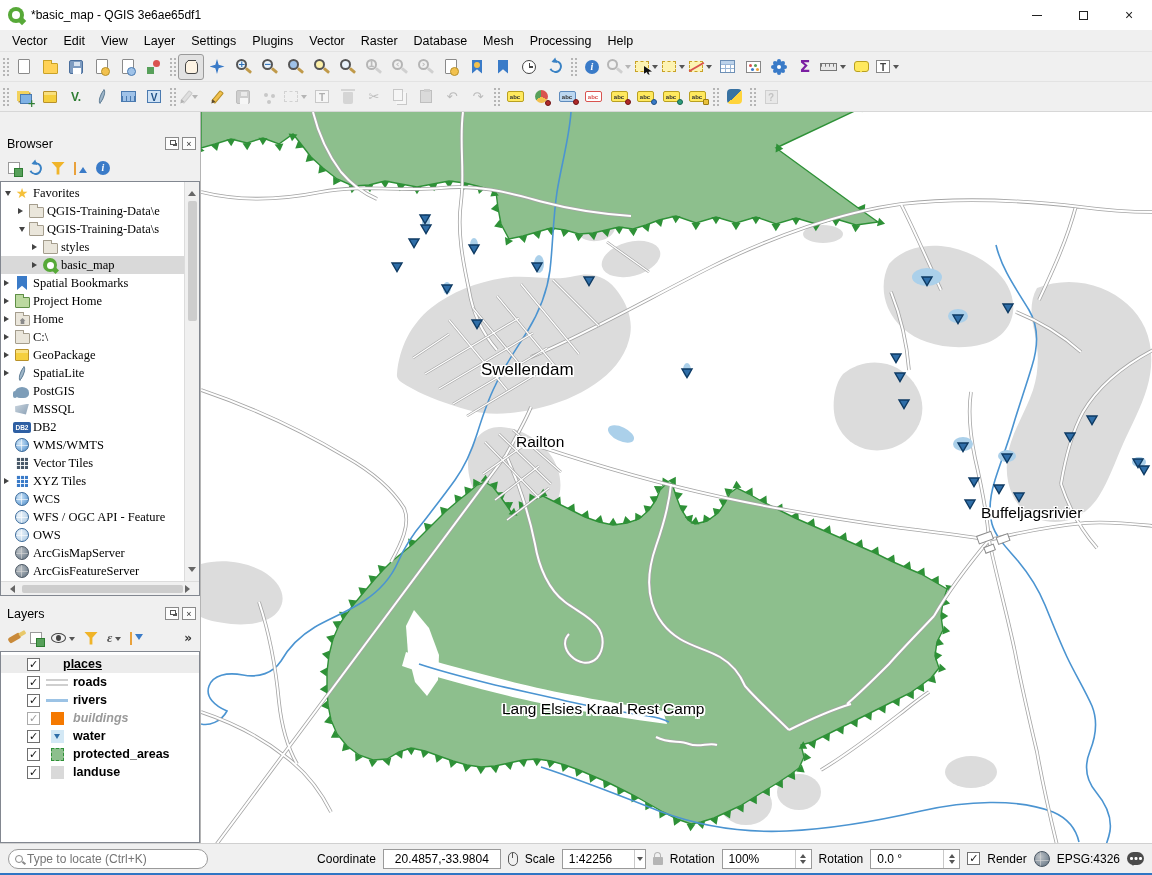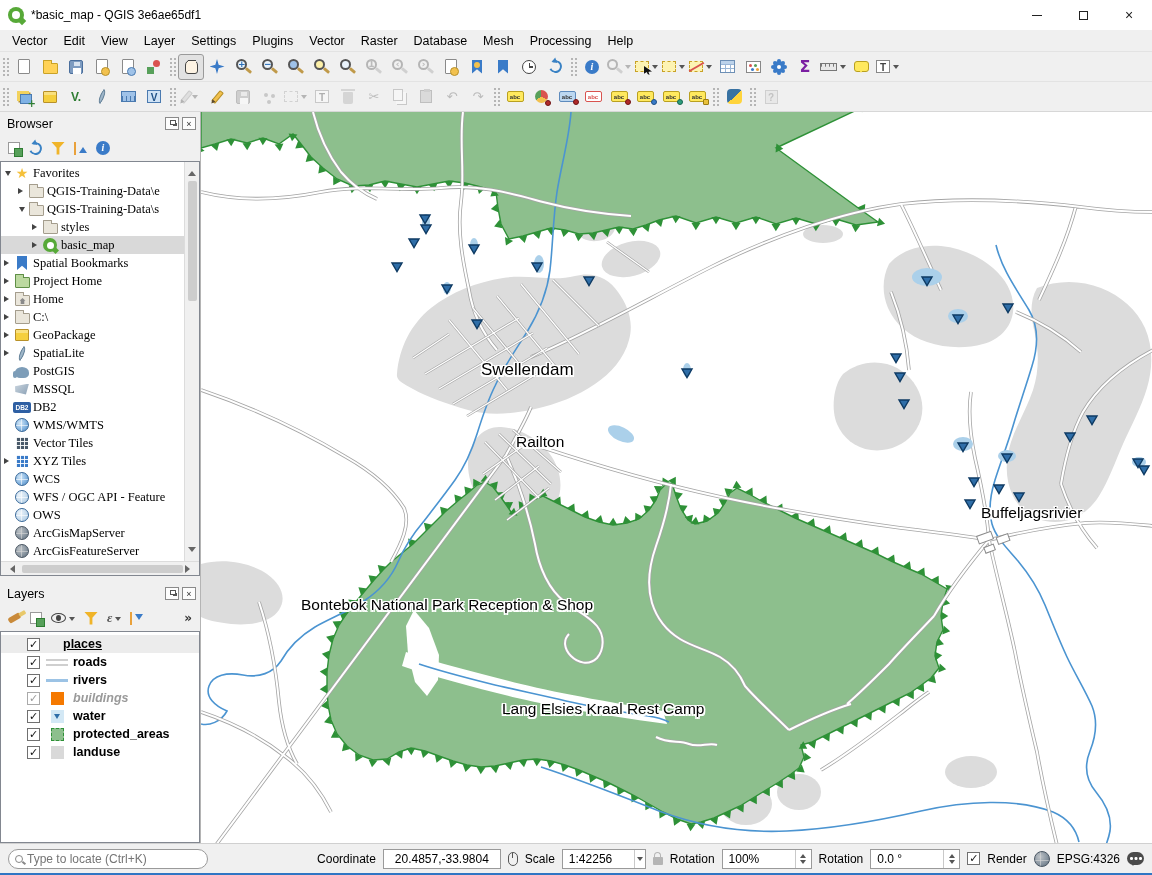--- a/index.html
+++ b/index.html
@@ -114,21 +114,21 @@
   .lab .mod.rot { background:#2e9e7d; border-color:#176650; }
   .lab .mod.pen { background:#e9c13b; border-color:#9a7d14; border-radius:1px; }
   .pie { width:13px; height:13px; border-radius:50%; background:conic-gradient(#d9534f 0 33%, #f2c14e 33% 66%, #57a05a 66%); position:relative; }
   .pie .mod { position:absolute; right:-3px; bottom:-3px; width:6px; height:6px; border-radius:50%; background:#b02a2a; border:1px solid #701414; }
   .python { width:15px; height:15px; border-radius:4px; background:linear-gradient(135deg,#3872a2 50%,#ffd43b 50%); }
   .helpic { width:13px; height:14px; background:#dcdcdc; border:1px solid #999; text-align:center; font:bold 10px/14px "Liberation Sans",sans-serif; color:#777; }
   .helpic::after { content:"?"; }
 
   
   .main { flex:1 1 auto; display:flex; min-height:0; background:#f0f0f0; }
-  .panels { width:200px; flex:0 0 auto; display:flex; flex-direction:column; background:#f0f0f0; }
+  .panels { width:200px; flex:0 0 auto; display:flex; flex-direction:column; background:#f0f0f0;margin-top:20px; }
   .panel-header { height:23px; display:flex; align-items:center; padding:0 4px 0 7px; font-size:12.5px; flex:0 0 auto; }
   .panel-header .ph-btns { margin-left:auto; display:flex; gap:3px; }
   .phbtn { width:14px; height:13px; border:1px solid #8a8a8a; background:#fdfdfd; display:flex; align-items:center; justify-content:center; font-size:9px; color:#333; position:relative; }
   .phbtn.float::after { content:""; position:absolute; inset:2px 2px 4px 4px; border:1px solid #555; background:#fff; box-shadow:2px 2px 0 -1px #555; }
   .panel-toolbar { height:26px; display:flex; align-items:center; gap:9px; padding:0 8px; flex:0 0 auto; }
   .ptool { display:flex; align-items:center; }
   .addlayer { width:12px; height:12px; border:1.4px solid #9a9a9a; background:#fff; position:relative; }
   .addlayer::after { content:""; position:absolute; right:-4px; bottom:-4px; width:7px; height:7px; background:#57a05a; border:1px solid #2e7d32; }
   .funnel { width:14px; height:13px; background:#f0b429; clip-path:polygon(0 0,100% 0,60% 48%,60% 100%,40% 100%,40% 48%); }
   .collapseic { width:13px; height:13px; position:relative; border-left:2px solid #e9a13b; }
@@ -930,21 +930,20 @@
           <use href="#wmk" x="943" y="358"></use>
             <use href="#wmk" x="773" y="370"></use>
             <use href="#wmk" x="798" y="377"></use>
           <use href="#wmk" x="818" y="385"></use>
             <use href="#wmk" x="769" y="392"></use>
         </g>
       </svg>
 
       <div class="maplabel big" style="left:256px; top:248px;">Swellendam</div>
       <div class="maplabel" style="left:291px; top:321px;">Railton</div>
-      <div class="maplabel" style="left:76px; top:484px;">Bontebok National Park Reception &amp; Shop</div>
       <div class="maplabel" style="left:277px; top:588px;">Lang Elsies Kraal Rest Camp</div>
       <div class="maplabel" style="left:756px; top:392px;">Buffeljagsrivier</div>
     </div>
   </div>
 
   <div class="statusbar">
     <div class="locator">
       <span class="minimag"></span>
       <input type="text" placeholder="Type to locate (Ctrl+K)" style="">
     </div>

